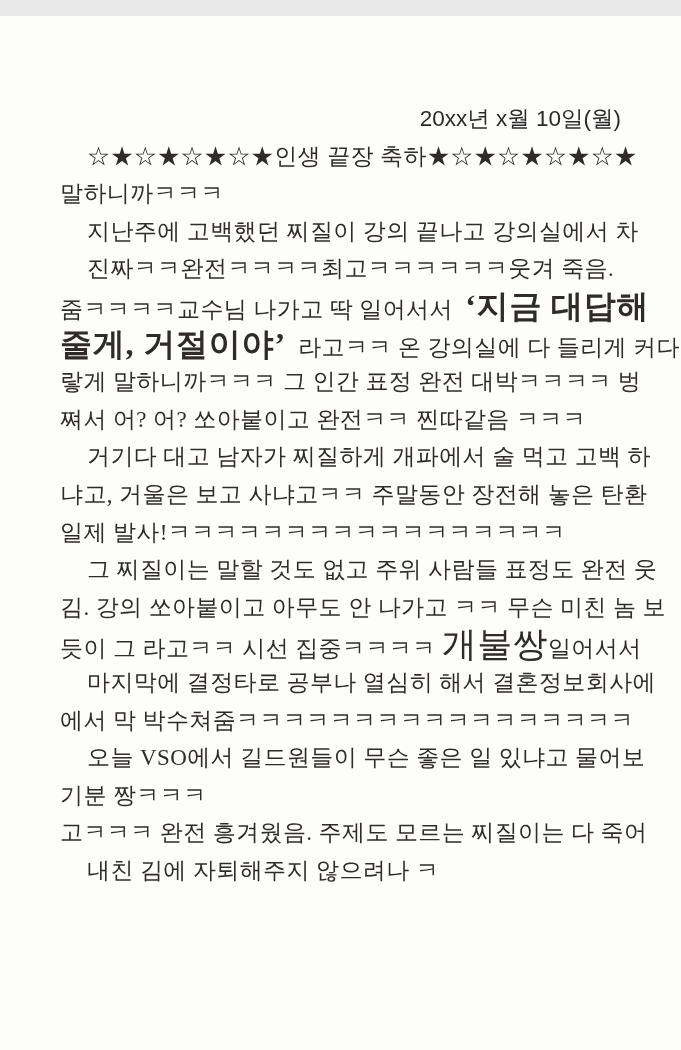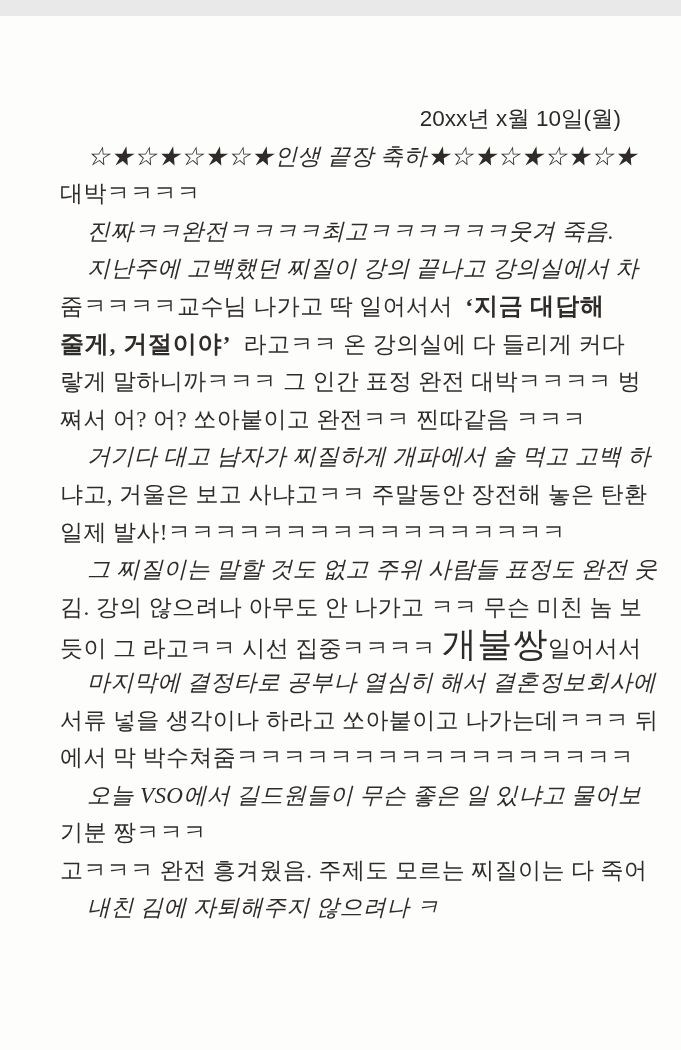--- a/index.html
+++ b/index.html
@@ -25,64 +25,62 @@
   .line {
     font-size: 23px;
     line-height: 37.6px;
     height: 37.6px;
     letter-spacing: 0.4px;
     white-space: pre;
     text-align: left;
   }
   .line.indent {
     padding-left: 27px;
-    font-style: italic;
   }
   .line.right {
     text-align: right;
   }
   .seg-date {
     font-family: "Liberation Sans", "DejaVu Sans", sans-serif;
     font-size: 22.5px;
     letter-spacing: 0px;
     color: #2a2a2a;
   }
   .seg-normal {
     font-size: 23px;
   }
   .seg-quote-bold {
     font-weight: bold;
-    font-size: 24px;
+    font-size: 32px;
     letter-spacing: 0.8px;
   }
   .seg-emphasis-large {
     font-size: 35px;
   }
 </style>
 </head>
 <body>
 
 <div class="page">
   <div class="diary-body">
       <div class="line right"><span class="seg-date">20xx년 x월 10일(월)</span></div>
       <div class="line indent"><span class="seg-normal">☆★☆★☆★☆★인생 끝장 축하★☆★☆★☆★☆★</span></div>
-      <div class="line"><span class="seg-normal">대박ㅋㅋㅋㅋ</span></div>
+      <div class="line"><span class="seg-normal">말하니까ㅋㅋㅋ</span></div>
+      <div class="line indent"><span class="seg-normal">지난주에 고백했던 찌질이 강의 끝나고 강의실에서 차</span></div>
       <div class="line indent"><span class="seg-normal">진짜ㅋㅋ완전ㅋㅋㅋㅋ최고ㅋㅋㅋㅋㅋㅋ웃겨 죽음.</span></div>
-      <div class="line indent"><span class="seg-normal">지난주에 고백했던 찌질이 강의 끝나고 강의실에서 차</span></div>
       <div class="line"><span class="seg-normal">줌ㅋㅋㅋㅋ교수님 나가고 딱 일어서서  </span><span class="seg-quote-bold">‘지금 대답해</span></div>
       <div class="line"><span class="seg-quote-bold">줄게, 거절이야’</span><span class="seg-normal">  라고ㅋㅋ 온 강의실에 다 들리게 커다</span></div>
       <div class="line"><span class="seg-normal">랗게 말하니까ㅋㅋㅋ 그 인간 표정 완전 대박ㅋㅋㅋㅋ 벙</span></div>
       <div class="line"><span class="seg-normal">쪄서 어? 어? 쏘아붙이고 완전ㅋㅋ 찐따같음 ㅋㅋㅋ</span></div>
       <div class="line indent"><span class="seg-normal">거기다 대고 남자가 찌질하게 개파에서 술 먹고 고백 하</span></div>
       <div class="line"><span class="seg-normal">냐고, 거울은 보고 사냐고ㅋㅋ 주말동안 장전해 놓은 탄환</span></div>
       <div class="line"><span class="seg-normal">일제 발사!ㅋㅋㅋㅋㅋㅋㅋㅋㅋㅋㅋㅋㅋㅋㅋㅋㅋ</span></div>
       <div class="line indent"><span class="seg-normal">그 찌질이는 말할 것도 없고 주위 사람들 표정도 완전 웃</span></div>
-      <div class="line"><span class="seg-normal">김. 강의 않으려나 아무도 안 나가고 ㅋㅋ 무슨 미친 놈 보</span></div>
+      <div class="line"><span class="seg-normal">김. 강의 쏘아붙이고 아무도 안 나가고 ㅋㅋ 무슨 미친 놈 보</span></div>
       <div class="line"><span class="seg-normal">듯이 그 라고ㅋㅋ 시선 집중ㅋㅋㅋㅋ </span><span class="seg-emphasis-large">개불쌍</span><span class="seg-normal">일어서서</span></div>
       <div class="line indent"><span class="seg-normal">마지막에 결정타로 공부나 열심히 해서 결혼정보회사에</span></div>
-      <div class="line"><span class="seg-normal">서류 넣을 생각이나 하라고 쏘아붙이고 나가는데ㅋㅋㅋ 뒤</span></div>
       <div class="line"><span class="seg-normal">에서 막 박수쳐줌ㅋㅋㅋㅋㅋㅋㅋㅋㅋㅋㅋㅋㅋㅋㅋㅋㅋ</span></div>
       <div class="line indent"><span class="seg-normal">오늘 VSO에서 길드원들이 무슨 좋은 일 있냐고 물어보</span></div>
       <div class="line"><span class="seg-normal">기분 짱ㅋㅋㅋ</span></div>
       <div class="line"><span class="seg-normal">고ㅋㅋㅋ 완전 흥겨웠음. 주제도 모르는 찌질이는 다 죽어</span></div>
       <div class="line indent"><span class="seg-normal">내친 김에 자퇴해주지 않으려나 ㅋ</span></div>
     </div>
 </div>
 
 </body></html>

